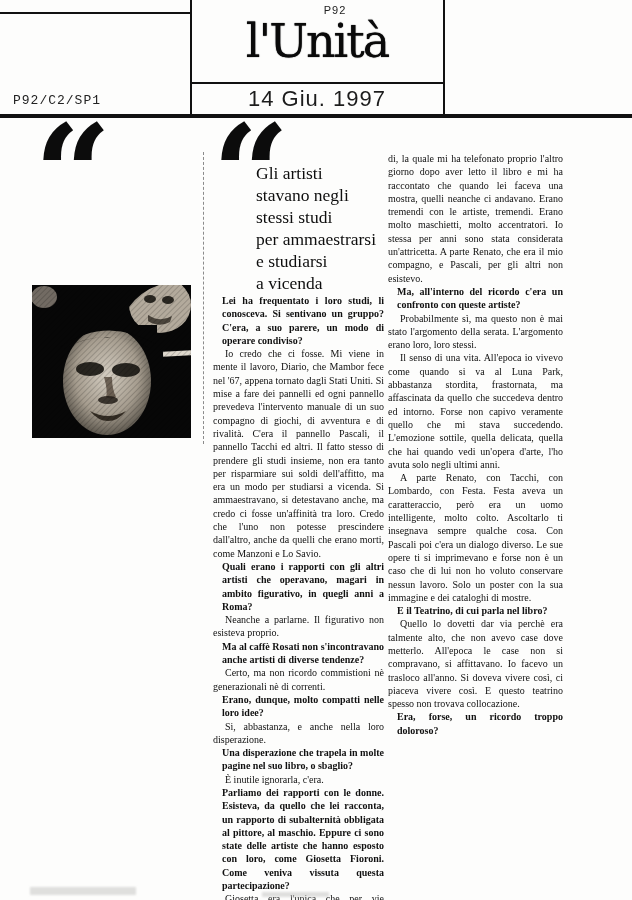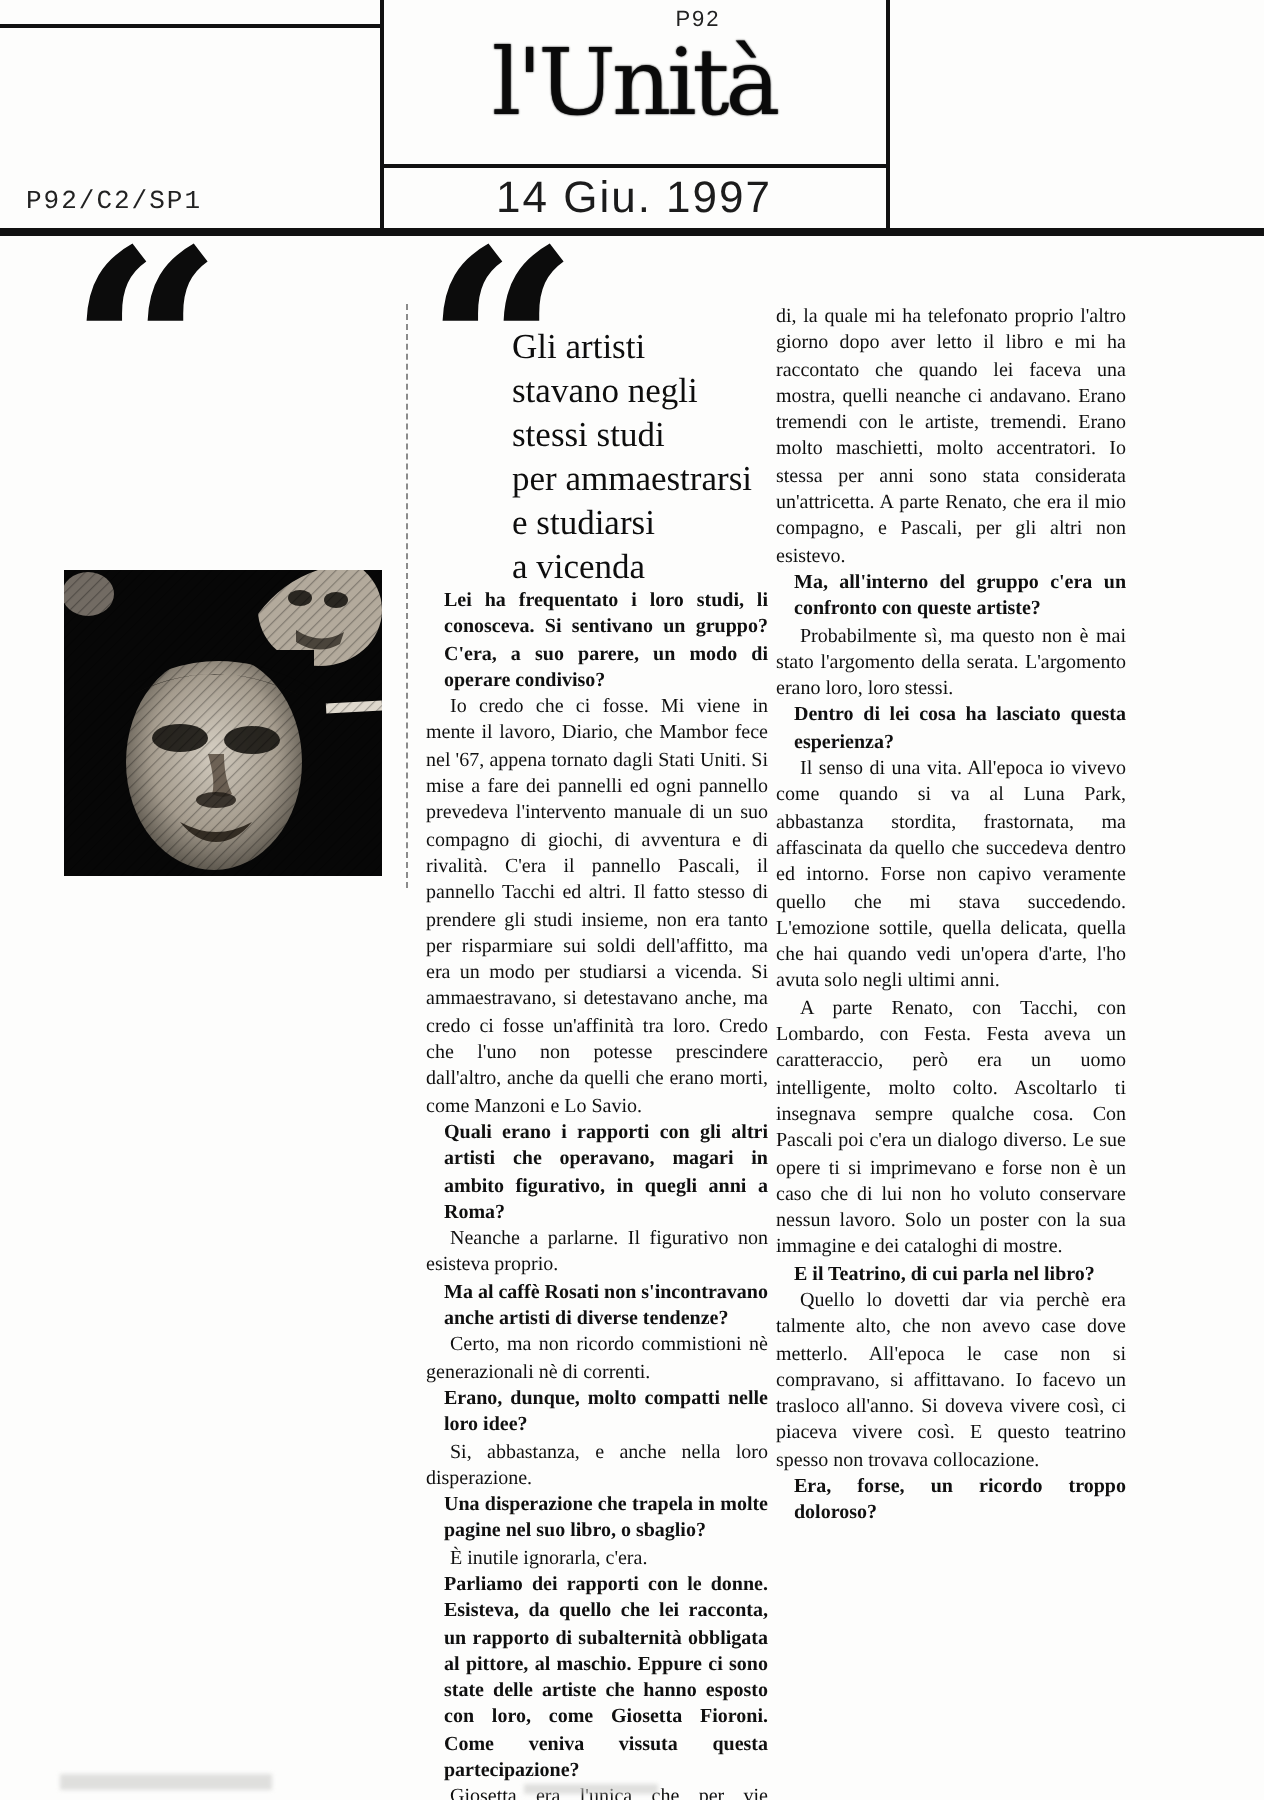--- a/index.html
+++ b/index.html
@@ -10,21 +10,21 @@
   }
   
   .rule{position:absolute;background:#111;}
   .hdr-left-top{left:0;top:12px;width:191px;height:2px;}
   .hdr-v1{left:190px;top:0;width:2px;height:117px;}
   .hdr-v2{left:443px;top:0;width:2px;height:117px;}
   .hdr-mid{left:191px;top:82px;width:252px;height:2px;}
   .hdr-thick{left:0;top:114px;width:632px;height:4px;}
   
   .page-code-top{
-    position:absolute;left:201px;top:4px;width:296px;text-align:center;
+    position:absolute;left:187px;top:4px;width:296px;text-align:center;
     font-family:"Liberation Sans","DejaVu Sans",sans-serif;
     font-size:11px;letter-spacing:1px;color:#222;
   }
   .masthead{
     position:absolute;left:191px;top:14px;width:252px;text-align:center;
     font-family:"DejaVu Serif","Liberation Serif",serif;
     font-weight:400;font-size:46px;line-height:1.2;letter-spacing:-2px;color:#0a0a0a;
     text-shadow:0 0 1px #000;
   }
   .hdr-date{
@@ -154,23 +154,22 @@
       <p class="answer">Certo, ma non ricordo commistioni nè generazionali nè di correnti.</p>
       <p class="question">Erano, dunque, molto compatti nelle loro idee?</p>
       <p class="answer">Si, abbastanza, e anche nella loro disperazione.</p>
       <p class="question">Una disperazione che trapela in molte pagine nel suo libro, o sbaglio?</p>
       <p class="answer">È inutile ignorarla, c'era.</p>
       <p class="question">Parliamo dei rapporti con le donne. Esisteva, da quello che lei racconta, un rapporto di subalternità obbligata al pittore, al maschio. Eppure ci sono state delle artiste che hanno esposto con loro, come Giosetta Fioroni. Come veniva vissuta questa partecipazione?</p>
       <p class="answer">Giosetta era l'unica che per vie misteriose era rispettatissima, ma non faceva parte del gruppo. Non ricordo di averla mai vista tra noi. L'unica che ricordo, è Cloti Ricciar-</p>
     </div>
   <div class="col col-right">
       <p class="answer flush">di, la quale mi ha telefonato proprio l'altro giorno dopo aver letto il libro e mi ha raccontato che quando lei faceva una mostra, quelli neanche ci andavano. Erano tremendi con le artiste, tremendi. Erano molto maschietti, molto accentratori. Io stessa per anni sono stata considerata un'attricetta. A parte Renato, che era il mio compagno, e Pascali, per gli altri non esistevo.</p>
-      <p class="question">Ma, all'interno del gruppo c'era un confronto con queste artiste?</p>
+      <p class="question">Ma, all'interno del ricordo c'era un confronto con queste artiste?</p>
       <p class="answer">Probabilmente sì, ma questo non è mai stato l'argomento della serata. L'argomento erano loro, loro stessi.</p>
-      <p class="question">Dentro di lei cosa ha lasciato questa esperienza?</p>
       <p class="answer">Il senso di una vita. All'epoca io vivevo come quando si va al Luna Park, abbastanza stordita, frastornata, ma affascinata da quello che succedeva dentro ed intorno. Forse non capivo veramente quello che mi stava succedendo. L'emozione sottile, quella delicata, quella che hai quando vedi un'opera d'arte, l'ho avuta solo negli ultimi anni.</p>
       <p class="answer">A parte Renato, con Tacchi, con Lombardo, con Festa. Festa aveva un caratteraccio, però era un uomo intelligente, molto colto. Ascoltarlo ti insegnava sempre qualche cosa. Con Pascali poi c'era un dialogo diverso. Le sue opere ti si imprimevano e forse non è un caso che di lui non ho voluto conservare nessun lavoro. Solo un poster con la sua immagine e dei cataloghi di mostre.</p>
       <p class="question">E il Teatrino, di cui parla nel libro?</p>
       <p class="answer">Quello lo dovetti dar via perchè era talmente alto, che non avevo case dove metterlo. All'epoca le case non si compravano, si affittavano. Io facevo un trasloco all'anno. Si doveva vivere così, ci piaceva vivere così. E questo teatrino spesso non trovava collocazione.</p>
       <p class="question">Era, forse, un ricordo troppo doloroso?</p>
     </div>
 
   <div class="artifact art1"></div>
   <div class="artifact art2"></div>
 

